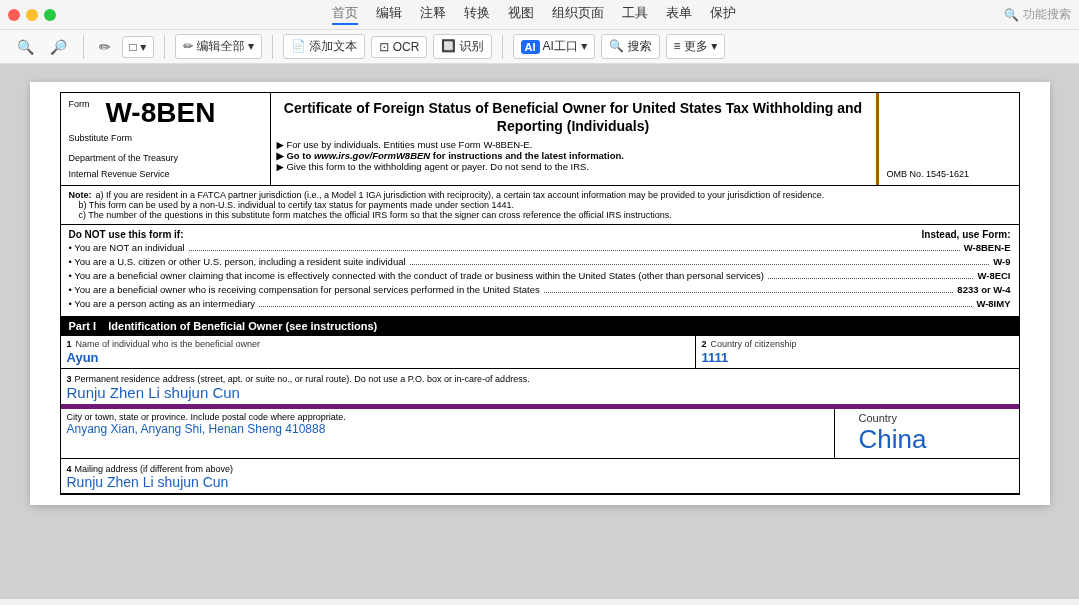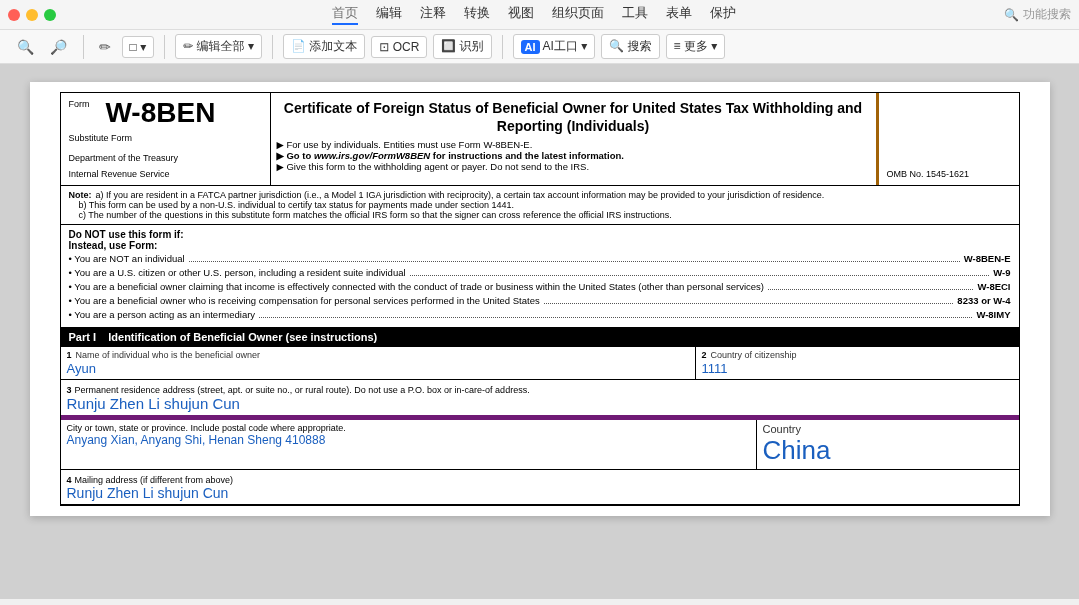--- a/index.html
+++ b/index.html
@@ -115,21 +115,21 @@
     }
     .note-section .note-label { font-weight: bold; float: left; margin-right: 4px; }
 
     
     .donot-section {
       border: 1px solid #000;
       border-top: none;
       padding: 4px 8px;
     }
     .donot-header {
-      display: flex; justify-content: space-between; flex-direction: column;
+      display: flex; justify-content: space-between;
     }
     .donot-title { font-weight: bold; font-size: 10px; }
     .instead-label { font-weight: bold; font-size: 10px; }
     .donot-row {
       display: flex; justify-content: space-between; align-items: baseline;
       font-size: 9.5px; margin: 2px 0;
     }
     .donot-row .form-ref { font-weight: bold; }
     .dotted-line {
       flex: 1; border-bottom: 1px dotted #555; margin: 0 4px 3px 4px;
@@ -154,21 +154,21 @@
     }
     .fields-row:last-child { border-bottom: none; }
     .field-cell {
       padding: 3px 6px; border-right: 1px solid #000;
       flex: 1;
     }
     .field-cell:last-child { border-right: none; }
     .field-label { font-size: 9px; color: #333; }
     .field-number { font-weight: bold; font-size: 9px; }
     .field-value {
-      font-size: 13px; color: #1a5fbf; font-weight: normal;
+      font-size: 13px; color: #1a5fbf; font-weight: bold;
       padding-top: 1px;
     }
 
     
     .address-row {
       border-bottom: 5px solid #701a75;
       padding: 3px 6px;
     }
     .address-label { font-size: 9px; }
     .address-value {
@@ -176,21 +176,21 @@
     }
 
     
     .city-country-row {
       display: flex; border-bottom: 1px solid #000;
     }
     .city-cell {
       flex: 1; padding: 3px 6px; border-right: 1px solid #000;
     }
     .country-cell {
-      width: 262px; padding: 3px 6px;
+      width: 184px; padding: 3px 24px;
     }
     .city-label { font-size: 9px; }
     .city-value { font-size: 12px; color: #1a5fbf; }
     .country-label { font-size: 11px; color: #333; }
     .country-value { font-size: 26px; color: #1a5fbf; font-weight: normal; }
 
     
     .mailing-row {
       border-bottom: 1px solid #000;
       padding: 3px 6px;

